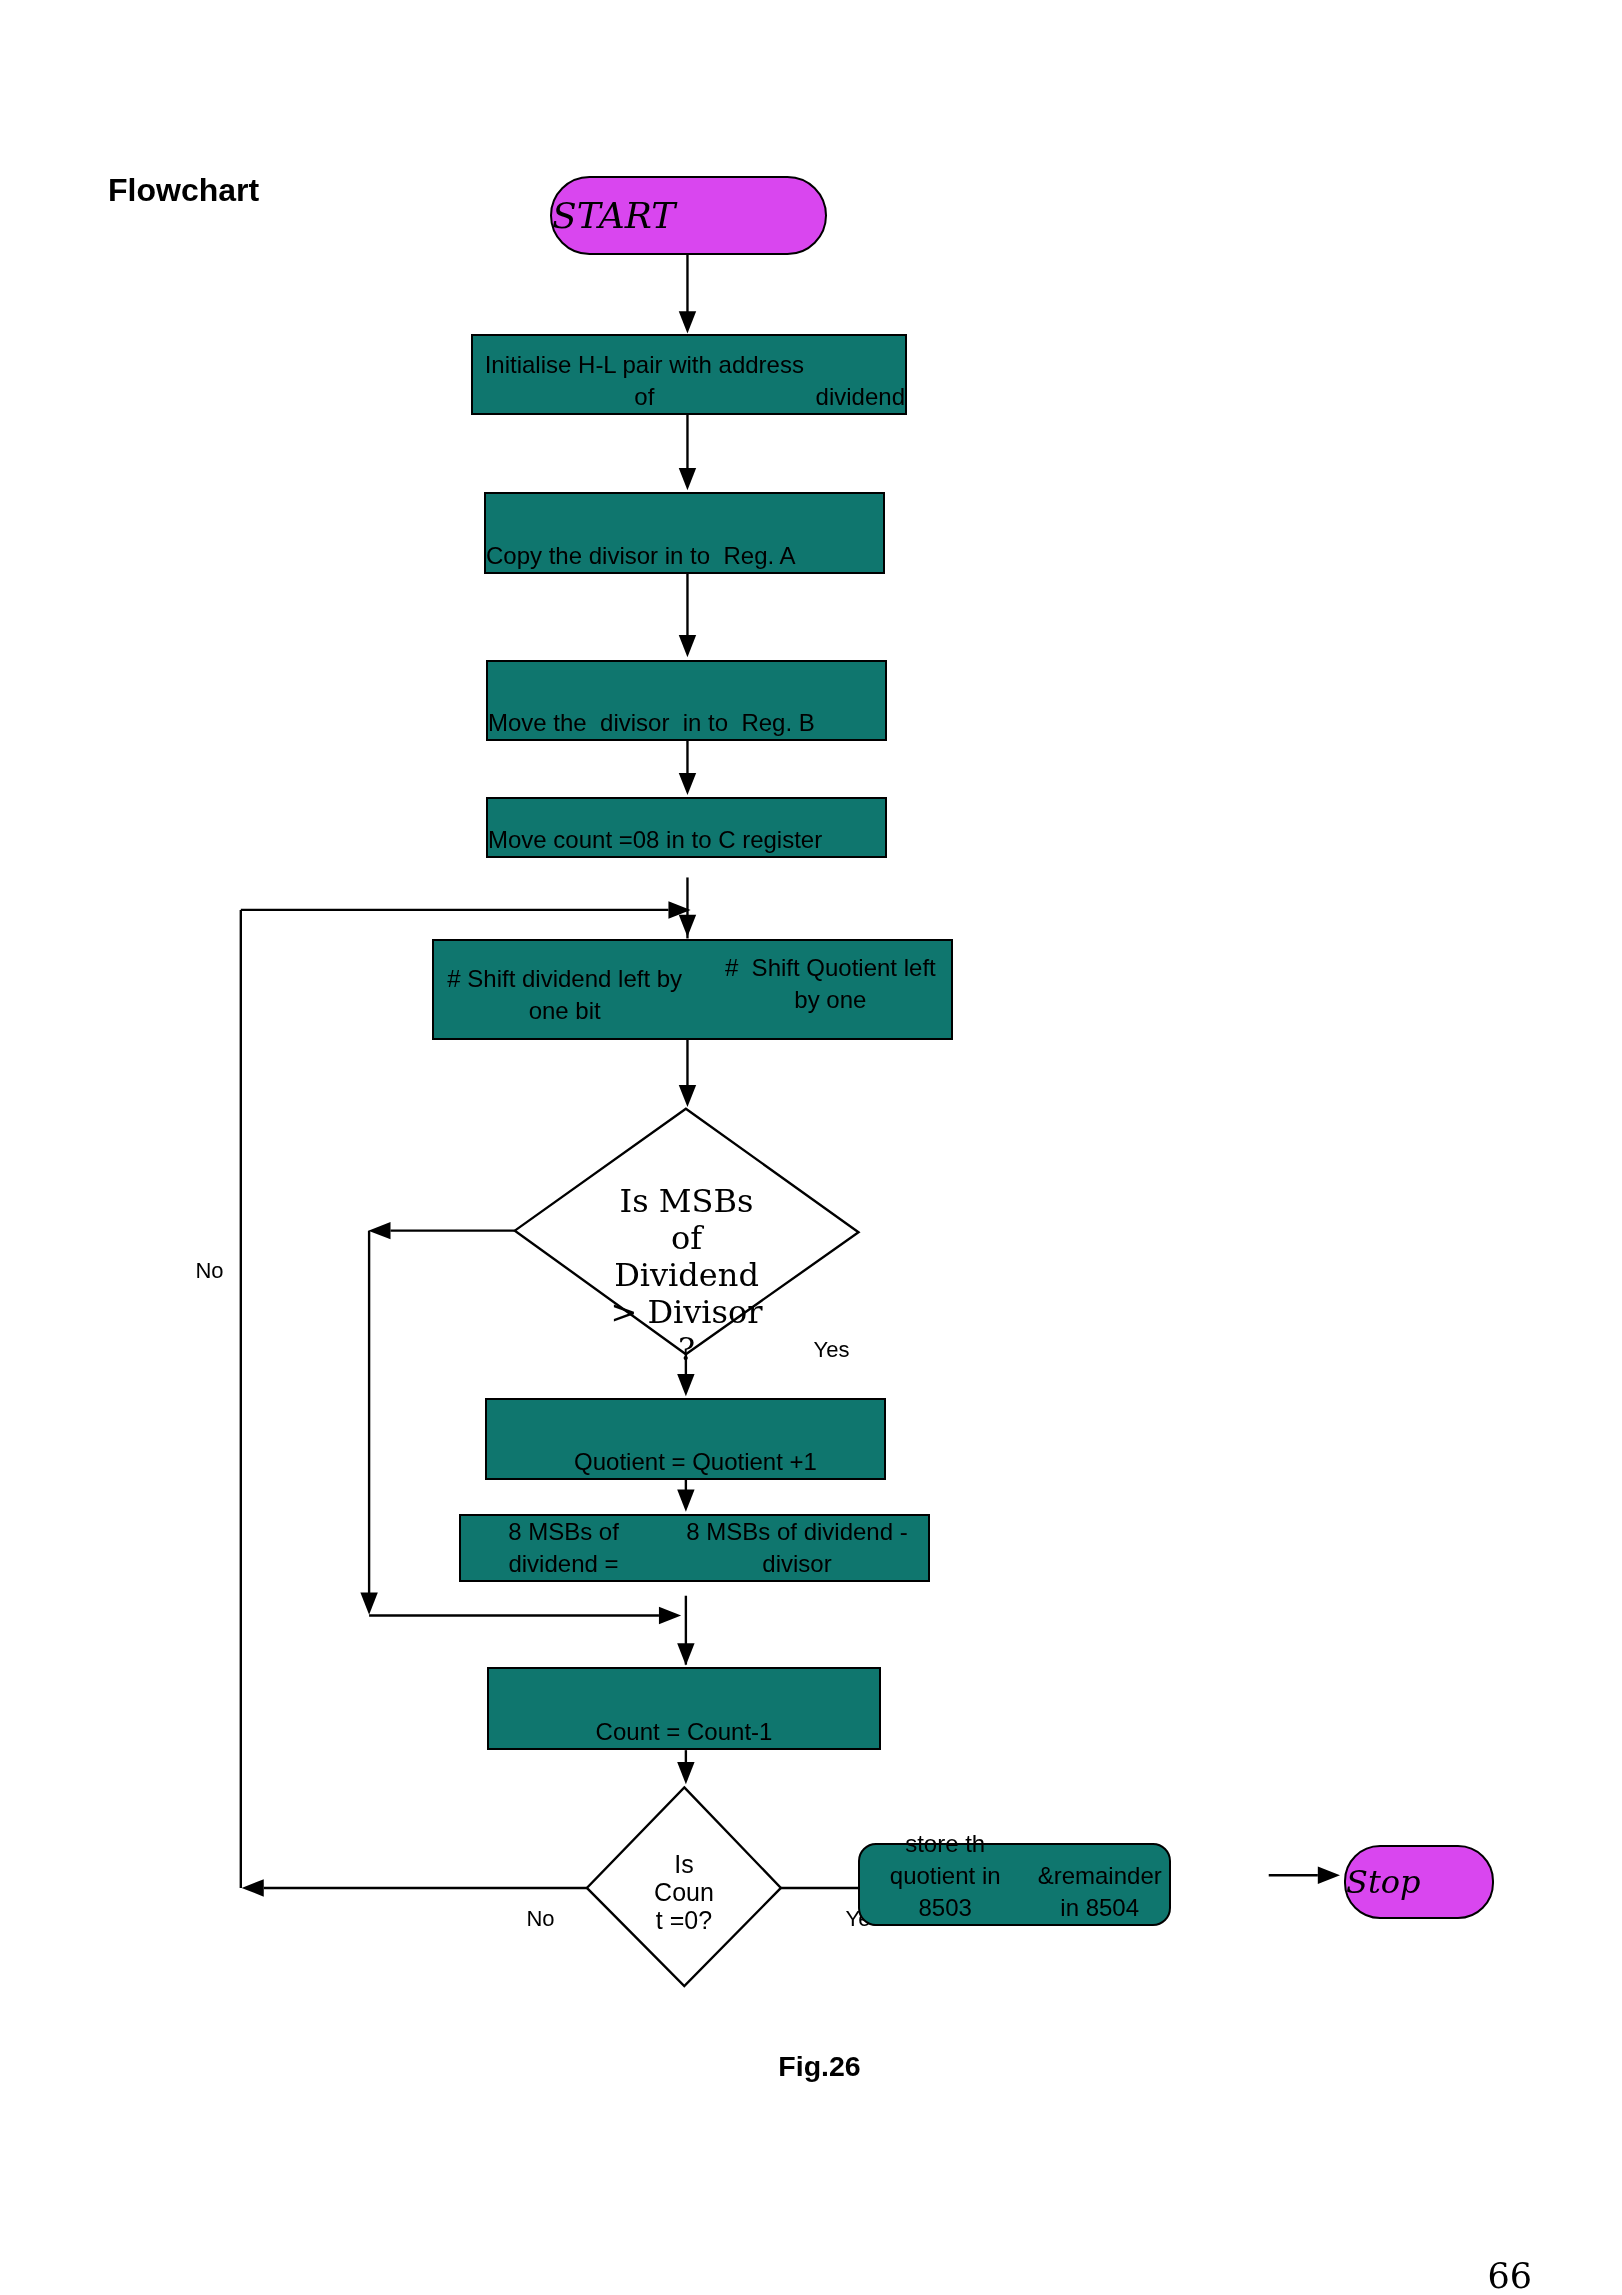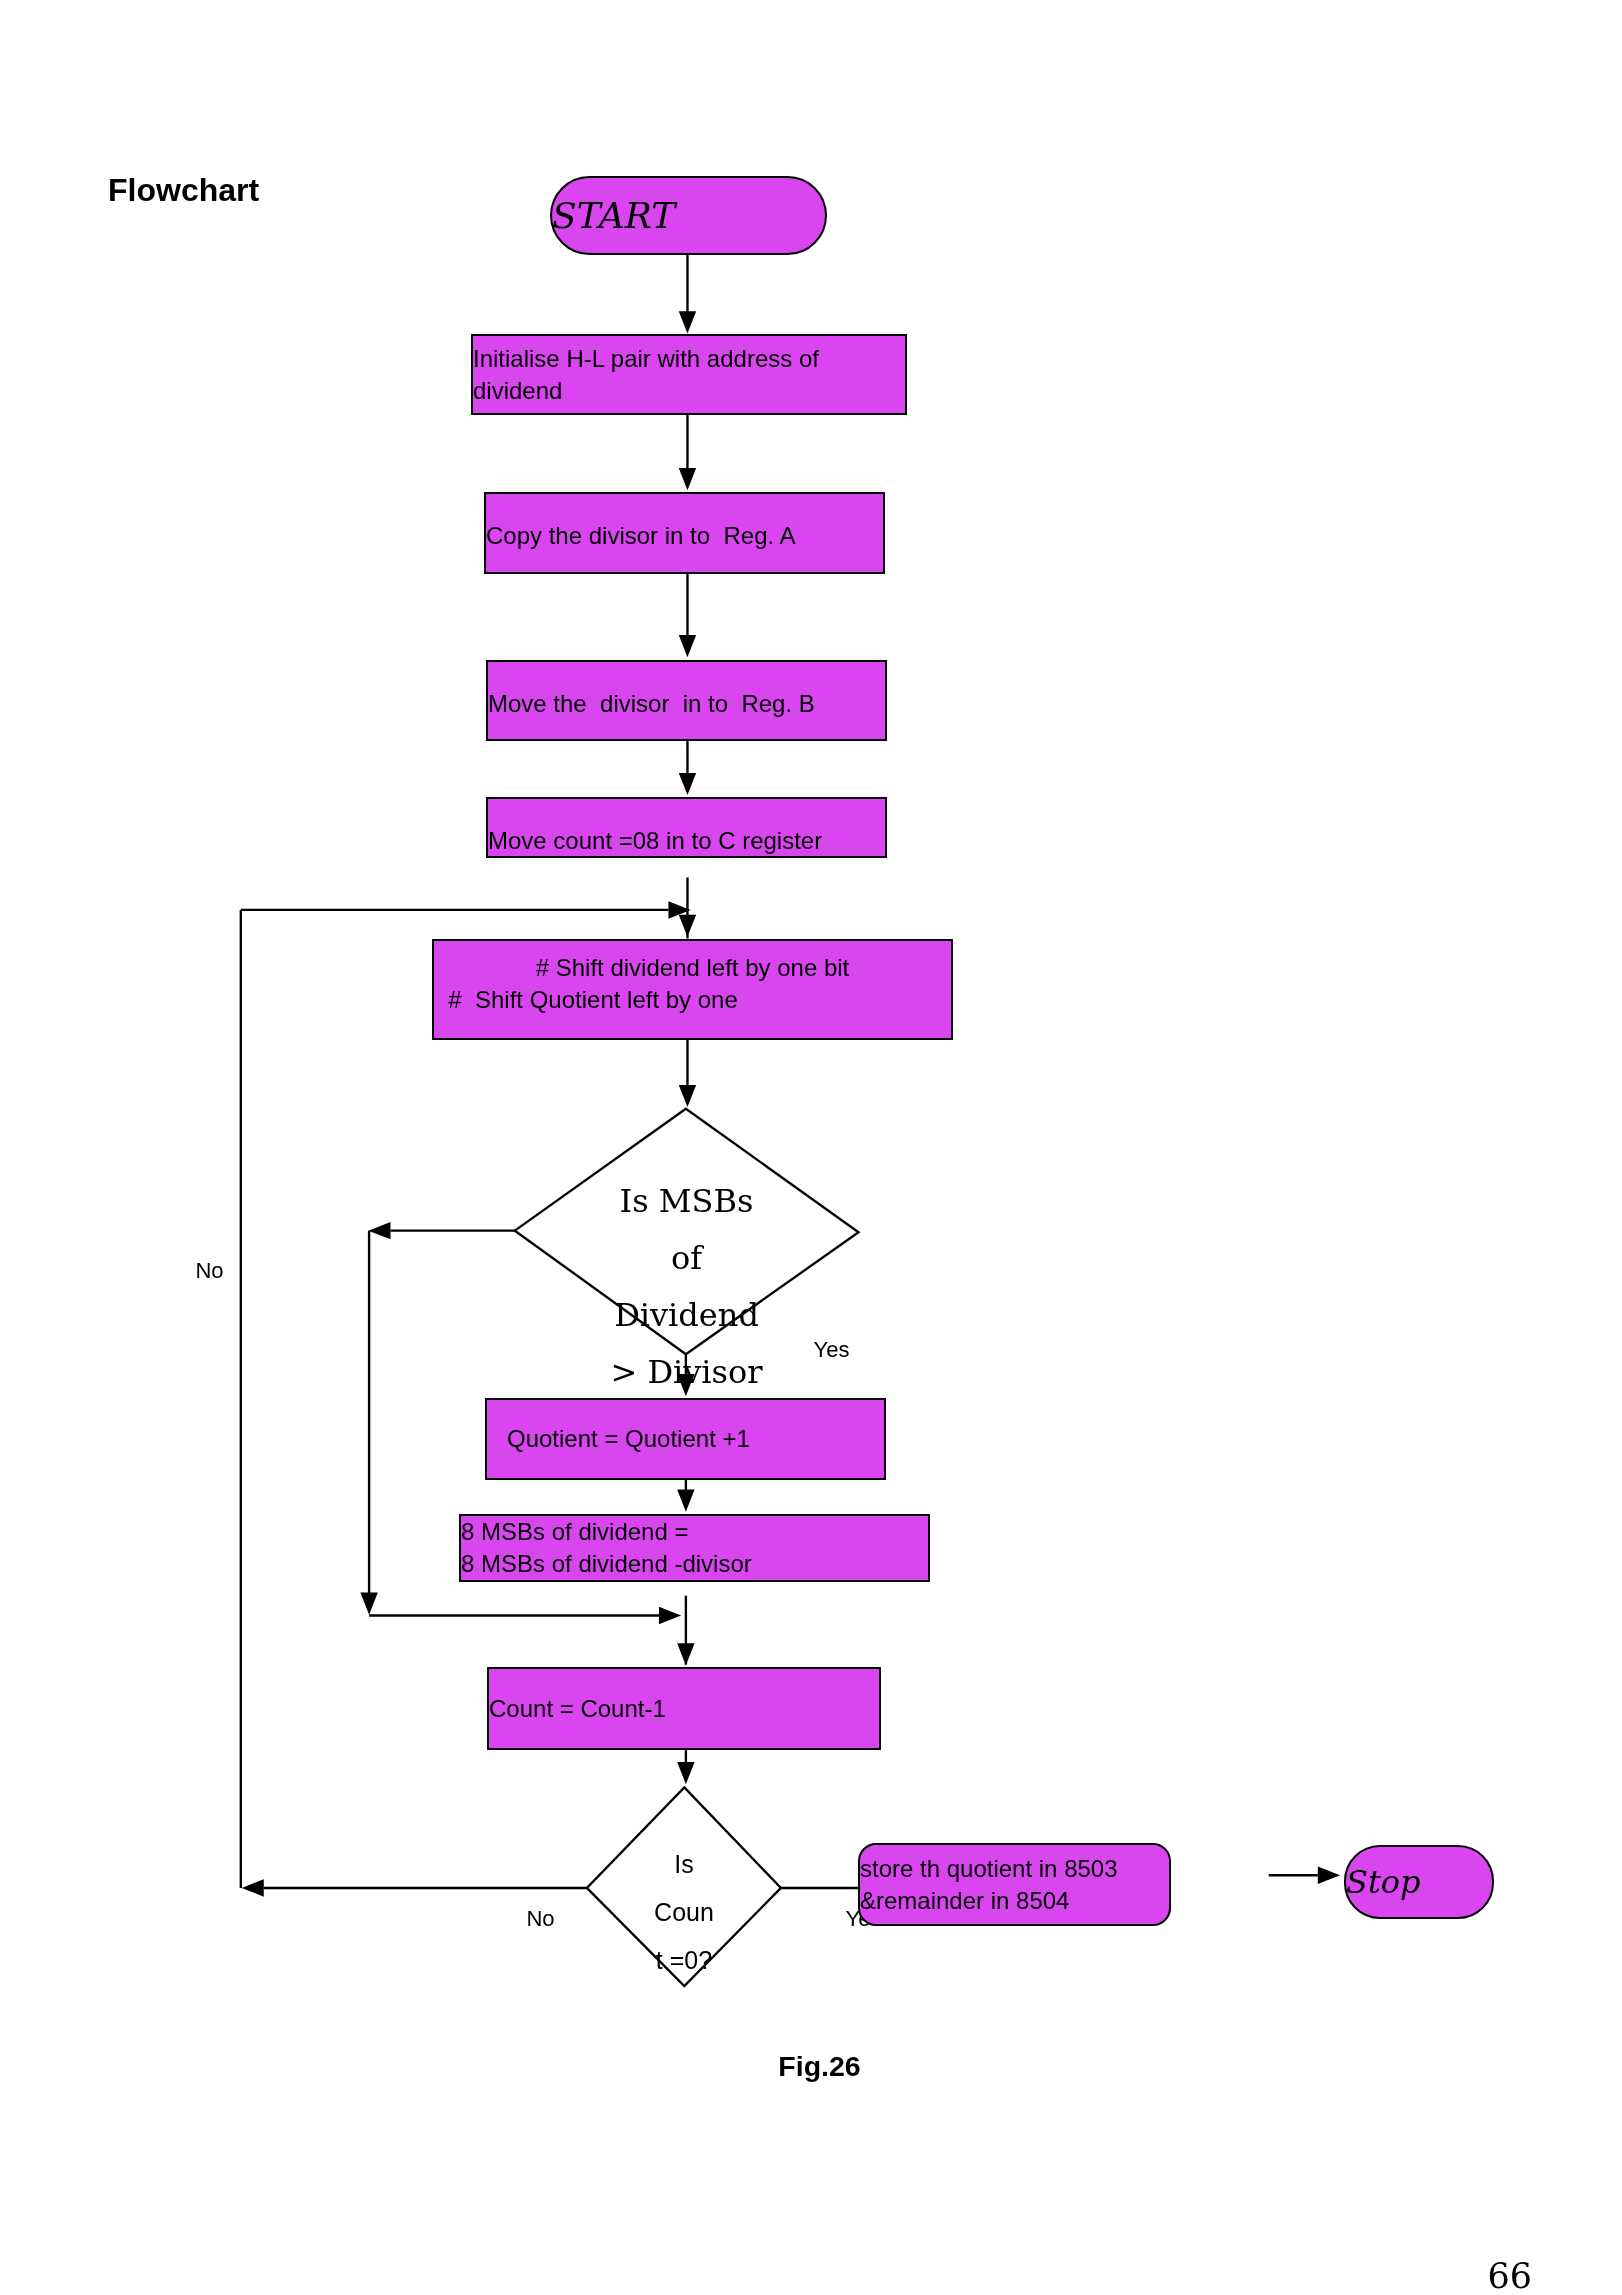--- a/index.html
+++ b/index.html
@@ -1,29 +1,29 @@
 <!DOCTYPE html>
 <html style="font-size:12.7px"><head>
 <meta charset="utf-8">
 <style>
   html,body{margin:0;padding:0;background:#ffffff;}
   body{width:1622px;height:2295px;position:relative;overflow:hidden;
        font-family:"Liberation Sans",sans-serif;color:#000;}
   .layer{position:absolute;left:0;top:0;}
   .abs{position:absolute;box-sizing:border-box;}
   .title{font-size:32px;font-weight:bold;letter-spacing:0px;}
-  .box{border:2.4px solid #000;background:#d946ef;display:flex;flex-direction:column;
-       align-items:flex-start;font-size:24px;line-height:32px;text-align:center;
+  .box{border:2.4px solid #000;background:#0f766e;display:flex;flex-direction:row;
+       align-items:flex-end;font-size:24px;line-height:32px;text-align:center;
        white-space:pre-wrap;}
   .box.center{justify-content:center;}
   .box.topalign{justify-content:flex-start;padding-top:26px;}
   .terminator{border:2.4px solid #000;background:#d946ef;border-radius:48px;
        display:flex;align-items:center;justify-content:flex-start;
        font-family:"DejaVu Serif","Liberation Serif",serif;font-style:italic;}
-  .dtext{display:flex;flex-direction:column;align-items:center;text-align:left;gap:20px;}
+  .dtext{display:flex;flex-direction:column;align-items:center;text-align:left;}
   .dtext.serif{font-family:"DejaVu Serif","Liberation Serif",serif;
        font-size:32px;line-height:37px;}
   .dtext.sans{font-size:25px;line-height:28px;}
   .branch-label{font-size:22px;}
   .fig{font-size:28.5px;font-weight:bold;}
   .pagenum{font-family:"DejaVu Serif","Liberation Serif",serif;font-size:35px;}
   svg line{stroke:#000;stroke-width:3;}
   svg polygon.shape{fill:#ffffff;stroke:#000;stroke-width:3;}
   svg polygon.head{fill:#000;stroke:none;}
 </style>

